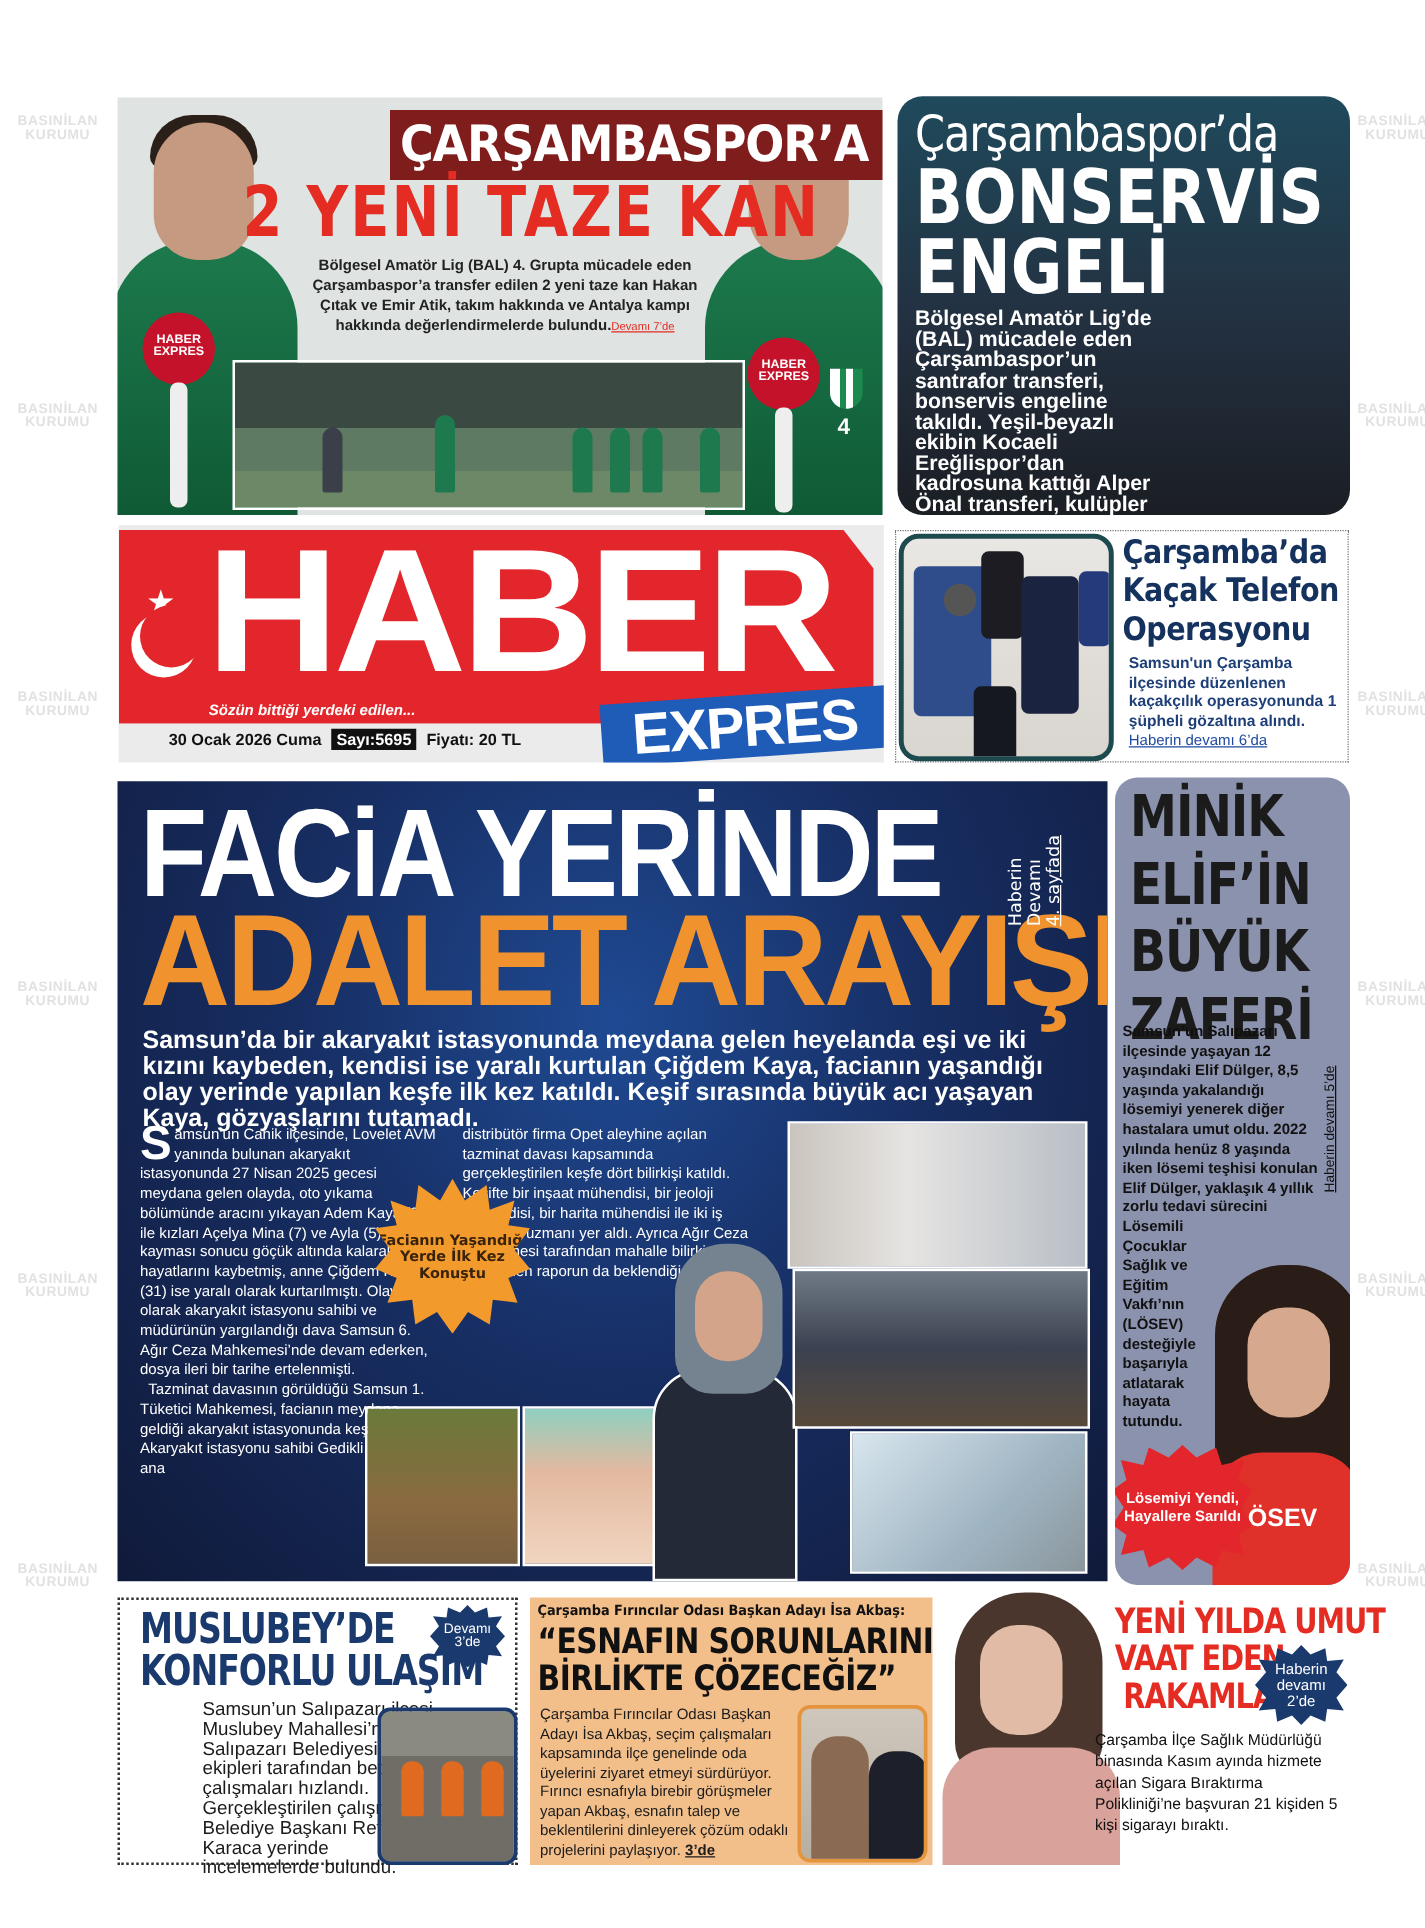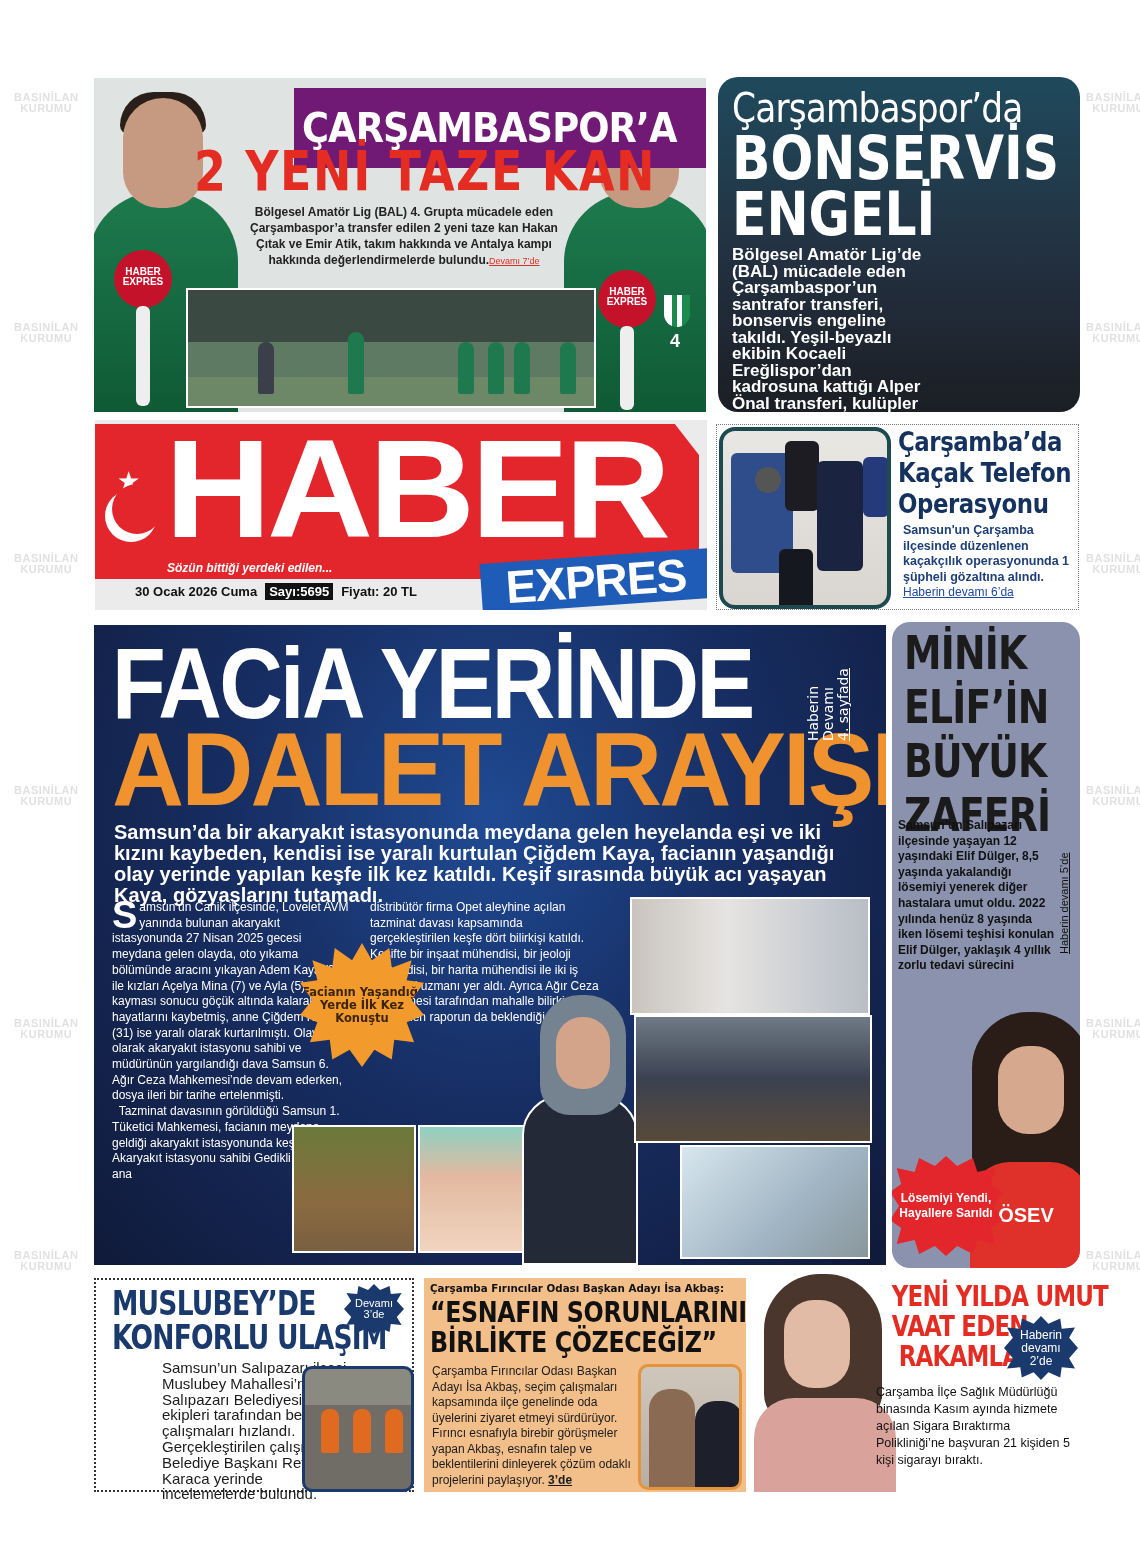--- a/index.html
+++ b/index.html
@@ -16,21 +16,21 @@
   #story-top { left: 94px; top: 78px; width: 612px; height: 334px; background: #dfe3e1; overflow: hidden; }
   .player { position: absolute; top: 0; bottom: 0; width: 150px; }
   .player .jacket { position: absolute; bottom: 0; left: 0; right: 0; height: 220px; background: linear-gradient(180deg,#1d7a4d,#0f5a35); border-radius: 70px 70px 0 0; }
   .player .head { position: absolute; top: 20px; left: 35px; width: 80px; height: 110px; background: #c59a80; border-radius: 40px 40px 36px 36px; }
   .player .hair { position: absolute; top: 14px; left: 32px; width: 86px; height: 42px; background: #2b1f19; border-radius: 40px 40px 10px 10px; }
   .player.right .hair { background: #c49a60; }
   .player .crest { position: absolute; bottom: 85px; width: 26px; height: 32px; background: linear-gradient(90deg,#fff 0 30%,#1d8a4d 30% 50%,#fff 50% 70%,#1d8a4d 70%); border-radius: 0 0 13px 13px; }
   .mic { position: absolute; width: 58px; height: 58px; border-radius: 50%; background: #c4122a; color: #fff; font-weight: 700; font-size: 10px; line-height: 10px; text-align: center; padding-top: 17px; }
   .mic-stick { position: absolute; width: 14px; background: #eee; border-radius: 6px; }
 
-  .headline-box { position: absolute; left: 200px; top: 10px; background: #701a75; padding: 16px 8px; }
+  .headline-box { position: absolute; left: 218px; top: 10px; background: #7f1d1d; padding: 4px 8px; }
   .headline-box span { color: #fff; font-weight: 900; font-size: 40px; letter-spacing: -1px; font-family: "DejaVu Sans", sans-serif; line-height: 48px; display: block; transform: scaleX(0.92); transform-origin: left; }
   .headline-2 { position: absolute; left: 100px; top: 60px; color: #e42c22; font-family: "DejaVu Sans", sans-serif; font-weight: 900; font-size: 56px; line-height: 66px; letter-spacing: 2px; transform: scaleX(0.82); transform-origin: left; white-space: nowrap; }
   .top-summary { position: absolute; left: 140px; top: 126px; width: 340px; text-align: center; font-weight: 700; font-size: 12px; line-height: 16px; color: #222; }
   .link-red { color: #e42c22; font-size: 9px; text-decoration: underline; font-weight: 400; }
   .training-photo { position: absolute; left: 92px; top: 210px; width: 410px; height: 120px; border: 2px solid #fff; background: linear-gradient(180deg,#3a4a42 0 45%,#5f7a62 45% 75%,#6d8866 75%); overflow: hidden; }
   .fig { position: absolute; bottom: 12px; width: 16px; height: 52px; border-radius: 8px 8px 2px 2px; }
 
   
   #story-bonservis { left: 718px; top: 77px; width: 362px; height: 335px; border-radius: 20px; background: linear-gradient(180deg,#1f4a5c 0%,#233040 55%,#1b1e24 100%); overflow: hidden; }
   .bon-title1 { position: absolute; left: 14px; top: 8px; color: #fff; font-size: 40px; font-family: "DejaVu Sans", sans-serif; font-weight: 400; letter-spacing: -1px; white-space: nowrap; transform: scaleX(0.86); transform-origin: left; }
@@ -309,20 +309,21 @@
     <div>ZAFERİ</div>
   </div>
   <div class="girl">
     <div class="hair"></div>
       <div class="face"></div>
       <div class="shirt"></div>
     <div class="logo">LÖSEV</div>
   </div>
   <div class="elif-body">
     <span>Samsun’un Salıpazarı ilçesinde yaşayan 12 yaşındaki Elif Dülger, 8,5 yaşında yakalandığı lösemiyi yenerek diğer hastalara umut oldu. 2022 yılında henüz 8 yaşında iken lösemi teşhisi konulan Elif Dülger, yaklaşık 4 yıllık zorlu tedavi sürecini</span>
+    <span class="narrow">Lösemili Çocuklar Sağlık ve Eğitim Vakfı’nın (LÖSEV) desteğiyle başarıyla atlatarak hayata tutundu.</span>
   </div>
   <div class="elif-vert">
       <div>Haberin devamı 5’de</div>
     </div>
   <div class="red-burst">
       <span>Lösemiyi Yendi, Hayallere Sarıldı</span>
     </div>
 </div>
 
 <div id="story-muslubey" class="abs">

